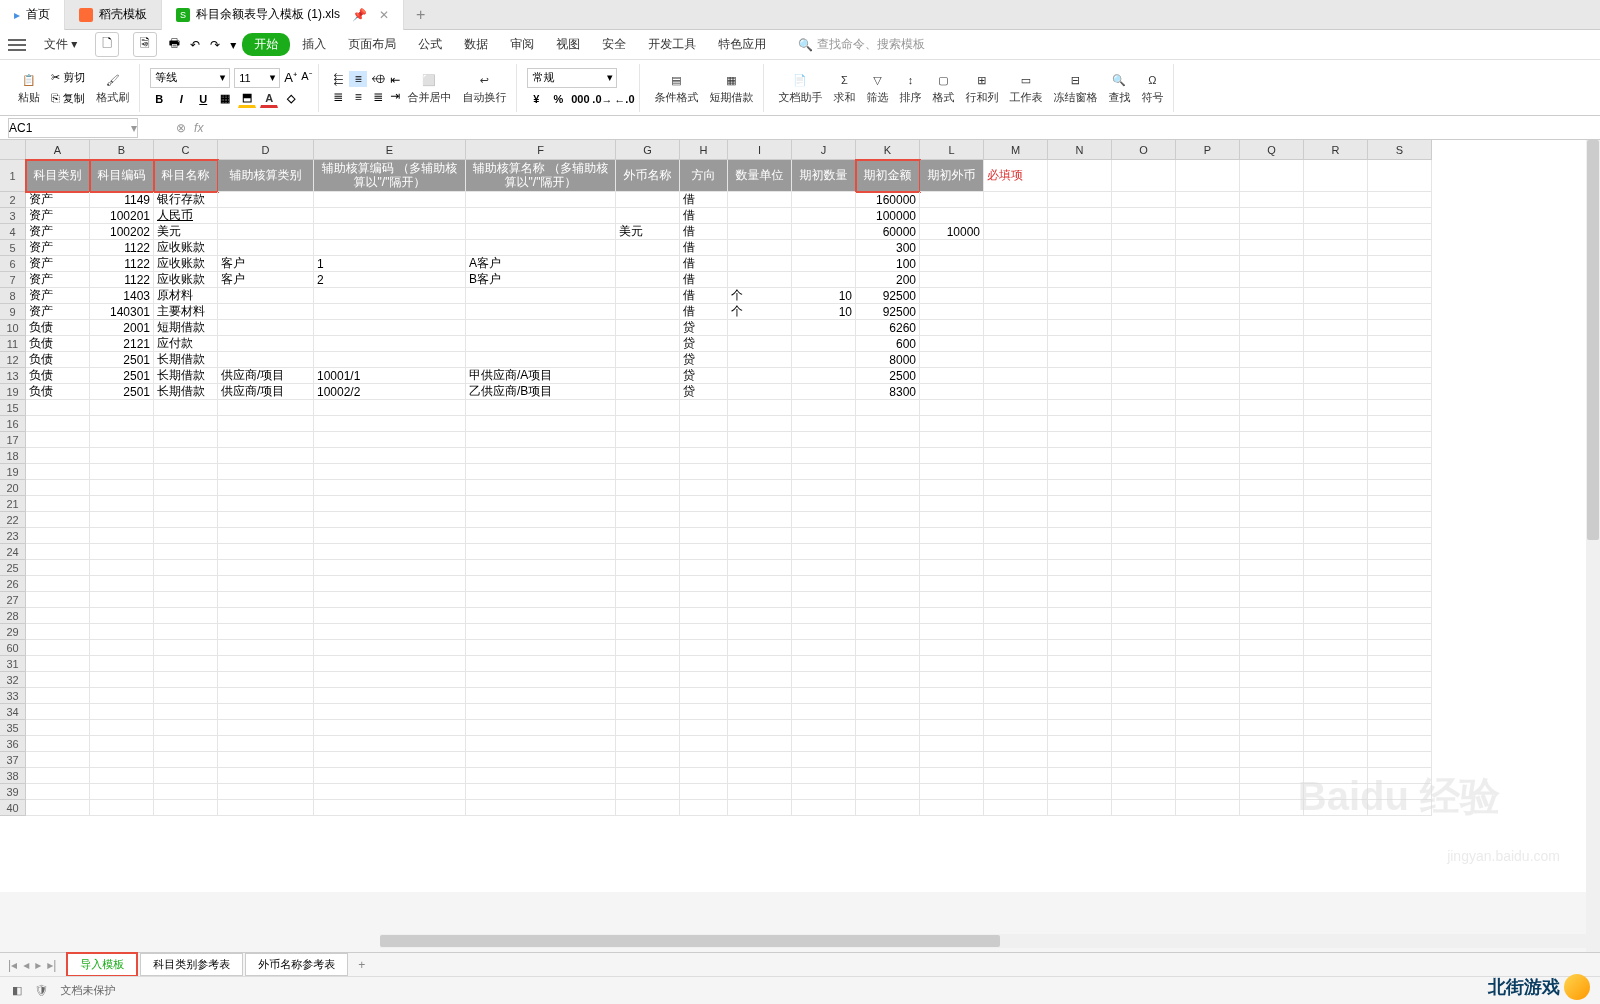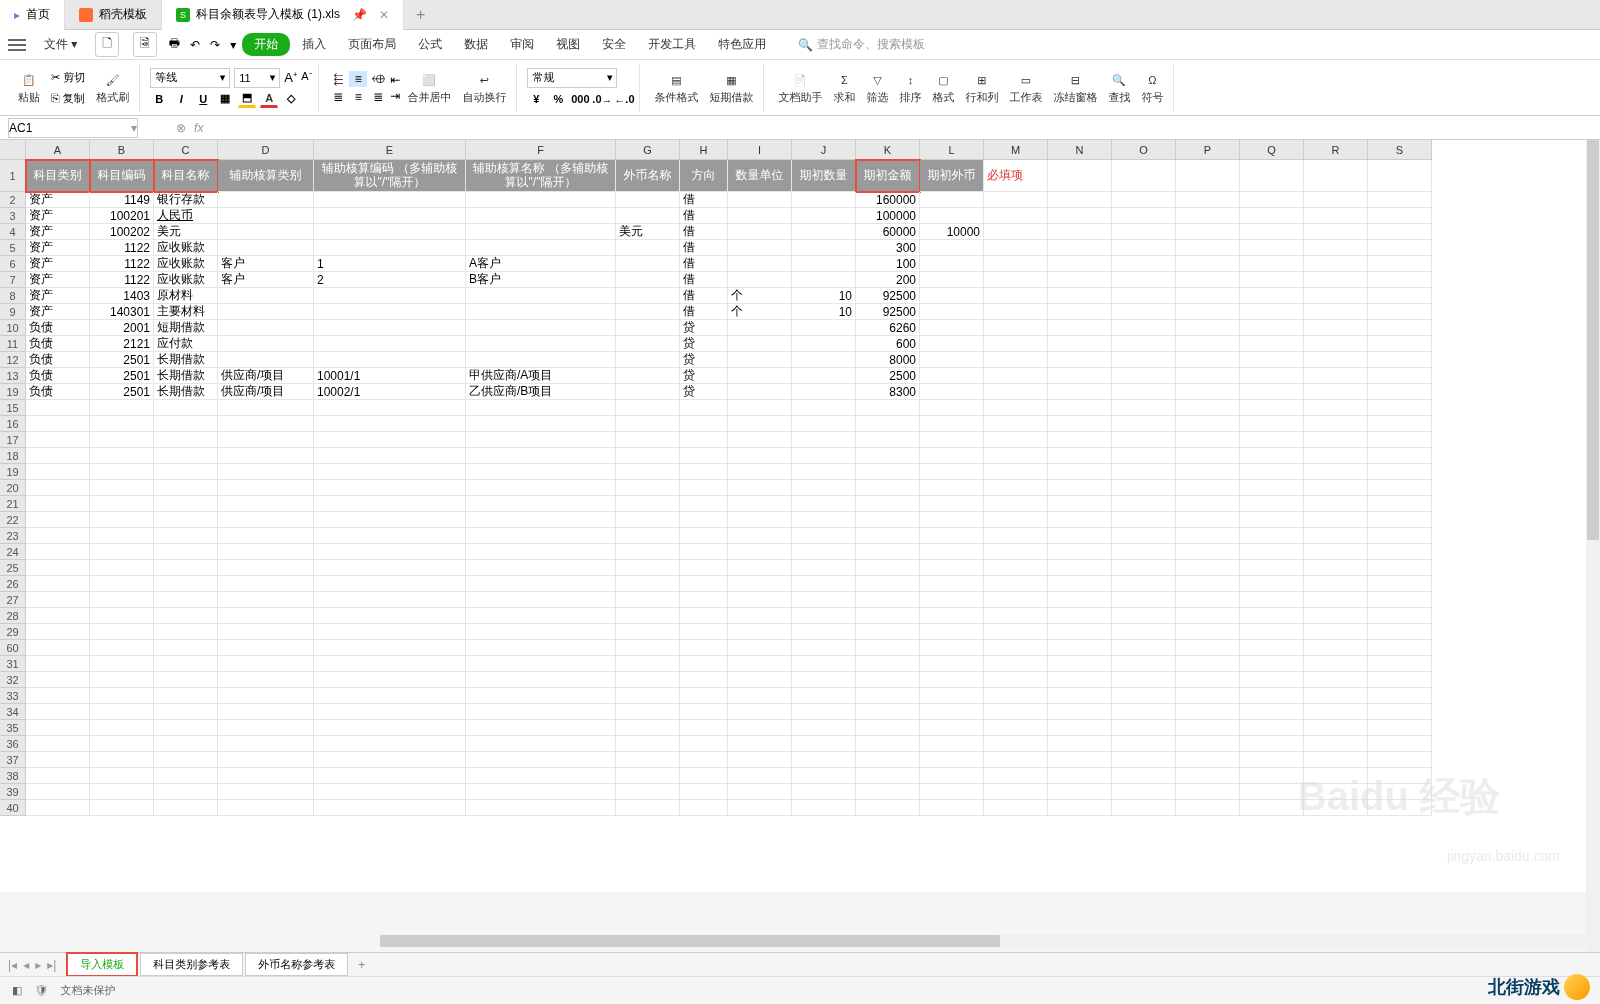--- a/index.html
+++ b/index.html
@@ -619,21 +619,21 @@
         <div class="cell" style="width: 64px;"></div>
         <div class="cell" style="width: 64px;"></div>
         <div class="cell" style="width: 64px;"></div>
         <div class="cell" style="width: 64px;"></div>
       </div>
       <div class="cell-row">
         <div class="cell" style="width: 64px;">负债</div>
         <div class="cell num" style="width: 64px;">2501</div>
         <div class="cell" style="width: 64px;">长期借款</div>
         <div class="cell" style="width: 96px;">供应商/项目</div>
-        <div class="cell" style="width: 152px;">10002/1</div>
+        <div class="cell" style="width: 152px;">10002/2</div>
         <div class="cell" style="width: 150px;">乙供应商/B项目</div>
         <div class="cell" style="width: 64px;"></div>
         <div class="cell" style="width: 48px;">贷</div>
         <div class="cell" style="width: 64px;"></div>
         <div class="cell num" style="width: 64px;"></div>
         <div class="cell num" style="width: 64px;">8300</div>
         <div class="cell num" style="width: 64px;"></div>
         <div class="cell" style="width: 64px;"></div>
         <div class="cell" style="width: 64px;"></div>
         <div class="cell" style="width: 64px;"></div>

